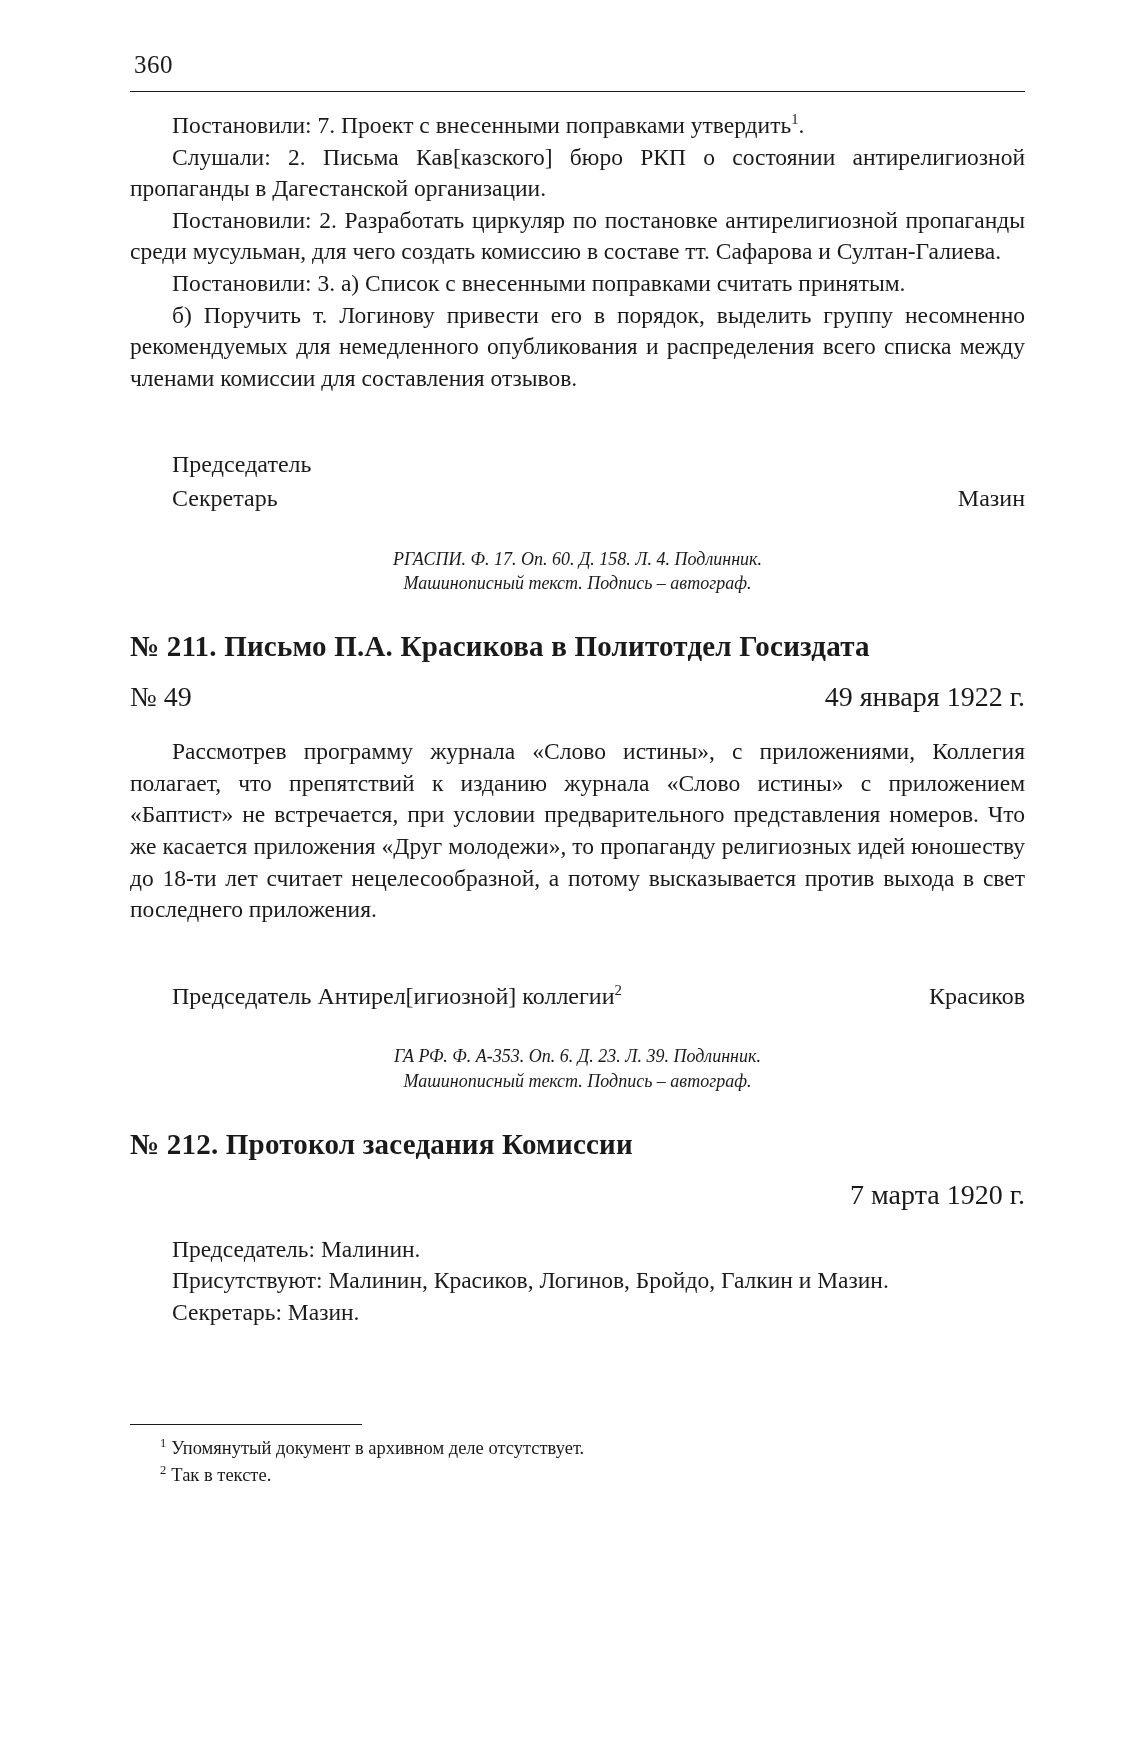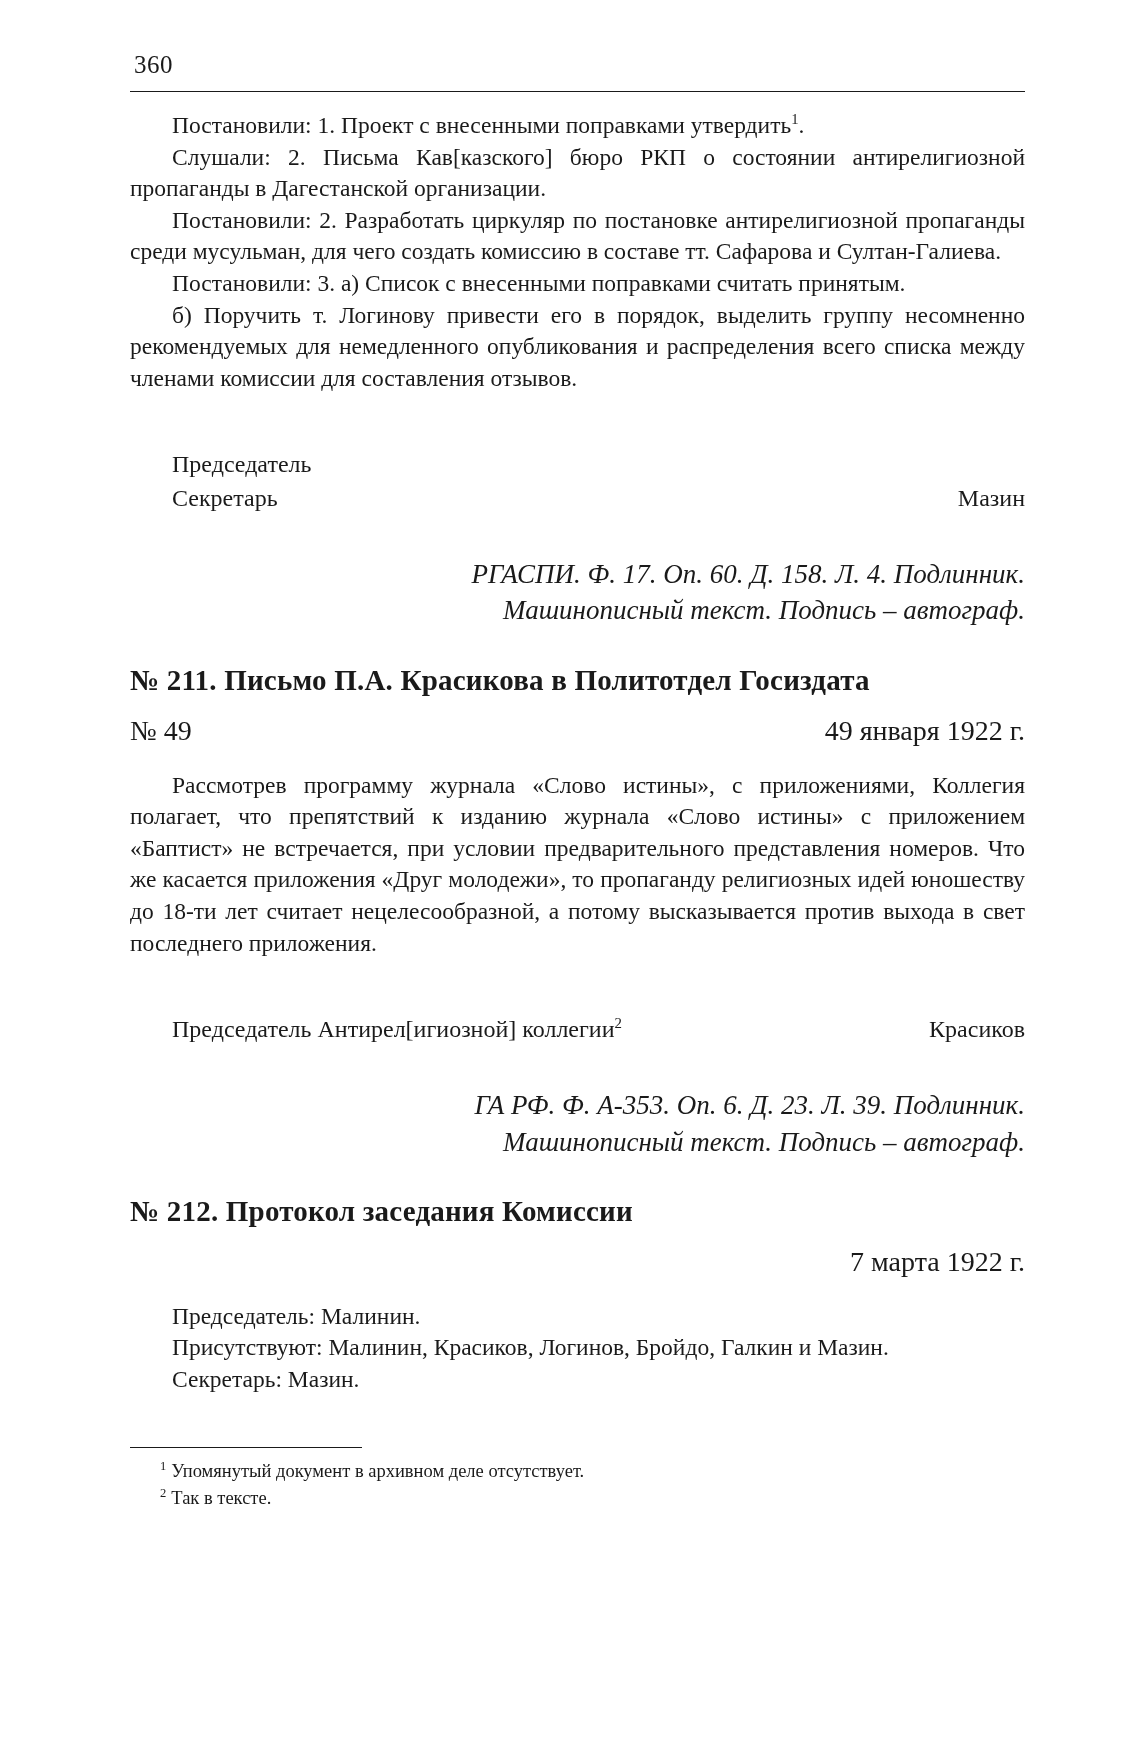--- a/index.html
+++ b/index.html
@@ -60,25 +60,25 @@
   }
   .sign-row {
     display: flex;
     justify-content: space-between;
     align-items: baseline;
     text-indent: 0;
   }
   .sign-left { text-indent: 42px; }
   .sign-right { text-align: right; }
   .archive {
-    margin-top: 40px;
+    margin-top: 31px;
     font-style: italic;
-    font-size: 27px;
+    font-size: 18px;
     line-height: 1.36;
-    text-align: right;
+    text-align: center;
     text-indent: 0;
   }
   .doc-title {
     font-weight: bold;
     font-size: 29px;
     margin-top: 32px;
     text-indent: 0;
     letter-spacing: 0.2px;
   }
   .doc-meta {
@@ -88,21 +88,21 @@
     margin-top: 12px;
     font-size: 28px;
     text-indent: 0;
   }
   .para-block {
     margin-top: 20px;
   }
   .footnotes {
     position: absolute;
     left: 130px;
-    bottom: 247px;
+    bottom: 270px;
     width: 895px;
   }
   .footnote-rule {
     border: 0;
     border-top: 1.3px solid #1a1a1a;
     width: 232px;
     margin: 0 0 10px 0;
   }
   .footnote {
     font-size: 18.5px;
@@ -118,21 +118,21 @@
 </head>
 <body>
 
 <div class="page">
 
   <div class="page-number">360</div>
   <hr class="header-rule">
 
   <div class="body-col">
 
-    <p class="indent"><span>Постановили: 1. Проект с внесенными поправками утвердить</span><sup>1</sup><span>.</span></p>
+    <p class="indent"><span>Постановили: 7. Проект с внесенными поправками утвердить</span><sup>1</sup><span>.</span></p>
 
     <p class="indent">Слушали: 2. Письма Кав[казского] бюро РКП о состоянии антирелигиозной пропаганды в Дагестанской организации.</p>
 
     <p class="indent">Постановили: 2. Разработать циркуляр по постановке антирелигиозной пропаганды среди мусульман, для чего создать комиссию в составе тт. Сафарова и Султан-Галиева.</p>
 
 
     <p class="indent">Постановили: 3. а) Список с внесенными поправками считать принятым.</p>
 
     <p class="indent">б) Поручить т. Логинову привести его в порядок, выделить группу несомненно рекомендуемых для немедленного опубликования и распределения всего списка между членами комиссии для составления отзывов.</p>
 
@@ -172,21 +172,21 @@
 
     <div class="archive">
       <p>ГА РФ. Ф. А-353. Оп. 6. Д. 23. Л. 39. Подлинник.</p>
       <p>Машинописный текст. Подпись – автограф.</p>
     </div>
 
     <p class="doc-title">№ 212. Протокол заседания Комиссии</p>
 
     <div class="doc-meta">
       <span></span>
-      <span>7 марта 1922 г.</span>
+      <span>7 марта 1920 г.</span>
     </div>
 
     <div class="para-block">
       <p class="indent">Председатель: Малинин.</p>
       <p class="indent">Присутствуют: Малинин, Красиков, Логинов, Бройдо, Галкин и Мазин.</p>
       <p class="indent">Секретарь: Мазин.</p>
     </div>
 
   </div>
 

